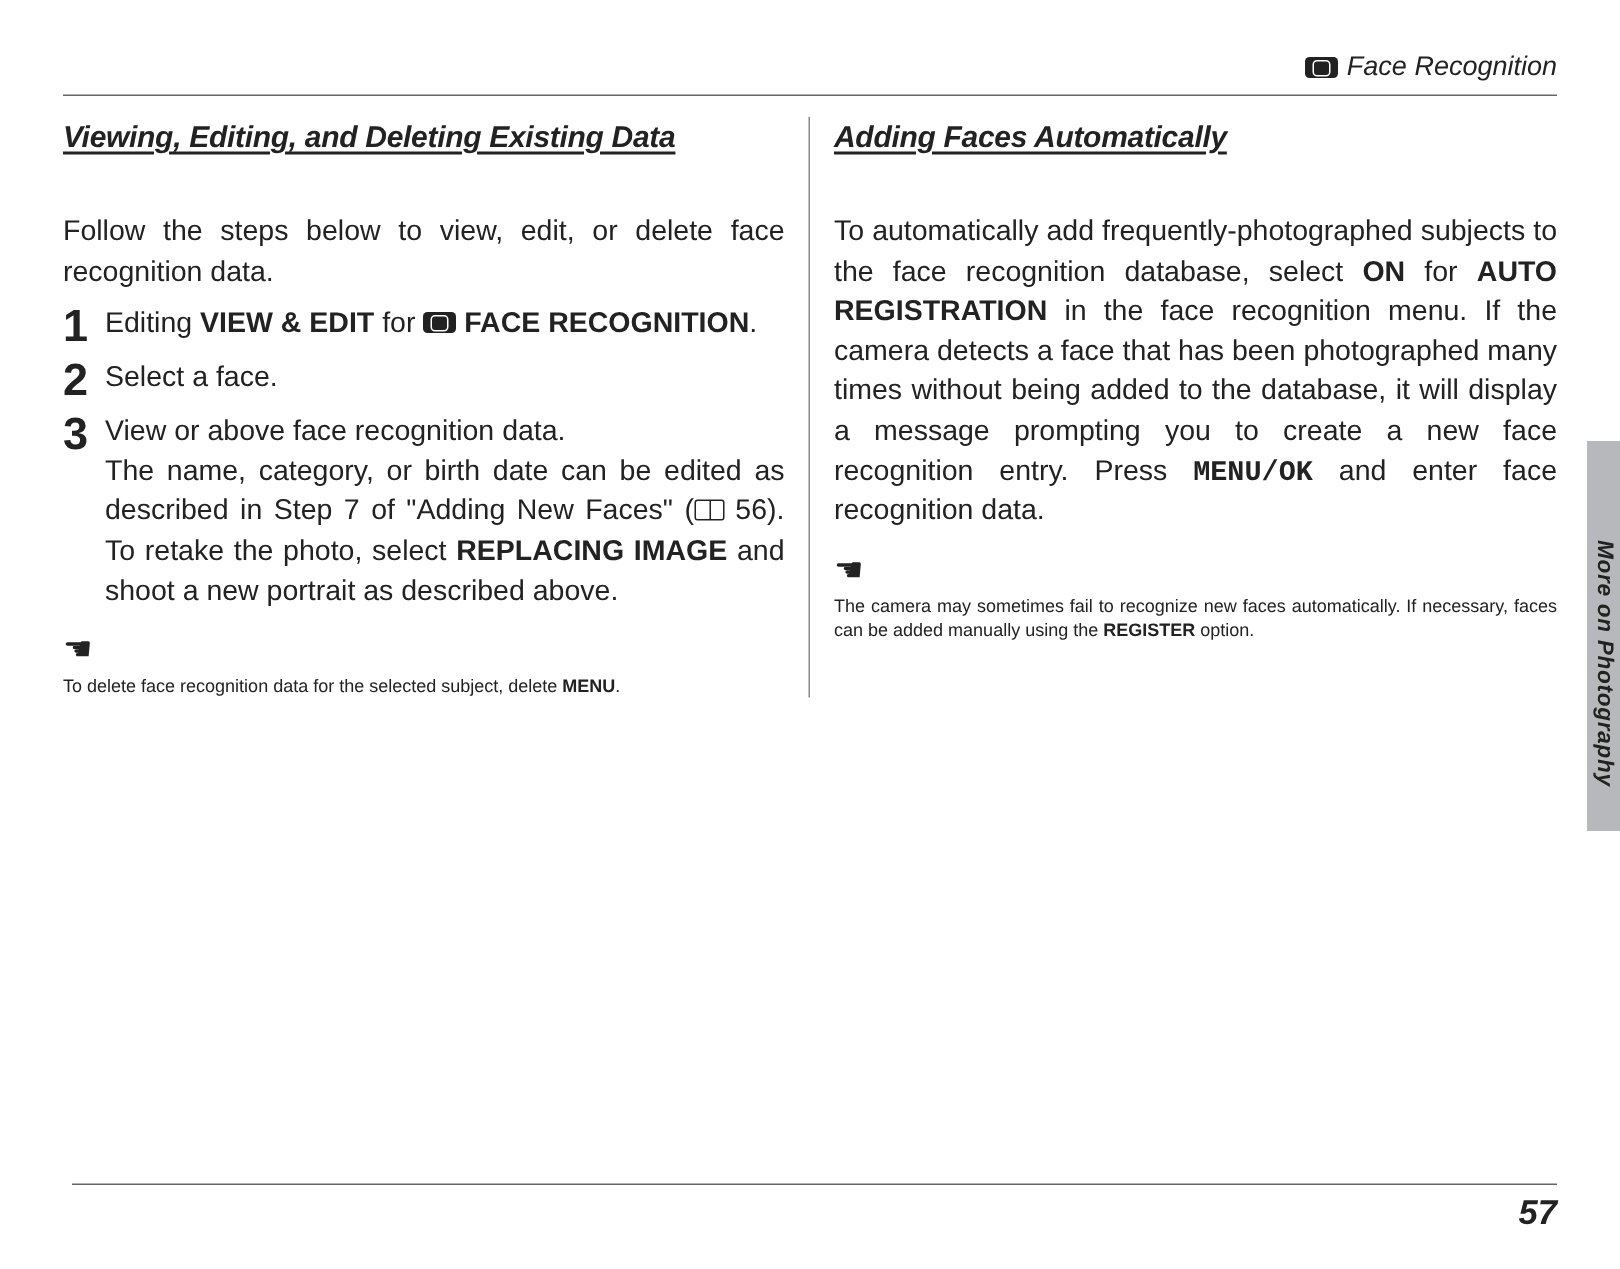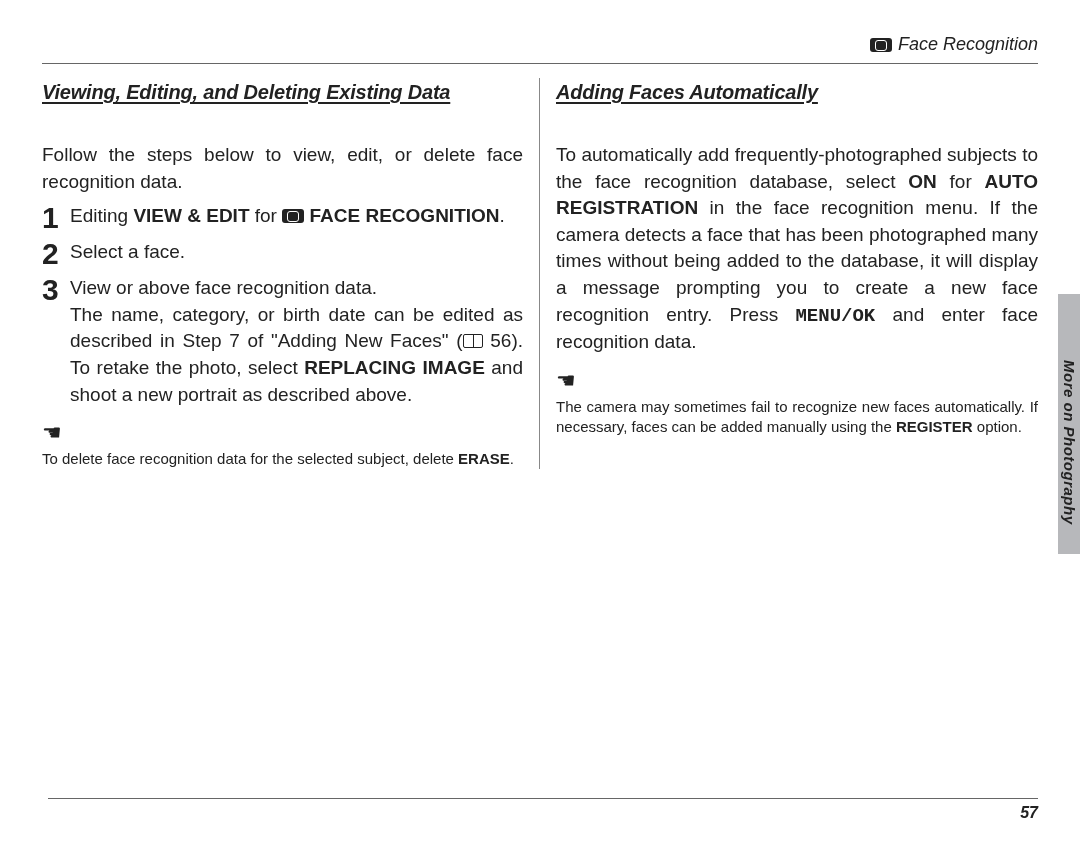--- a/index.html
+++ b/index.html
@@ -123,21 +123,21 @@
     content: "";
     position: absolute;
     left: 50%; top: 0; bottom: 0;
     border-left: 1px solid #222;
   }
   .note-icon {
     font-size: 22px;
     margin-top: 10px;
   }
   .note-text {
-    font-size: 15px;
+    font-size: 12px;
     text-align: justify;
     line-height: 1.35;
   }
   .side-tab {
     position: absolute;
     right: 0;
     top: 294px;
     width: 22px;
     height: 260px;
     background: #b7b8bb;
@@ -151,21 +151,21 @@
     font-size: 15px;
     writing-mode: vertical-rl;
     letter-spacing: 0.5px;
   }
   .page-num {
     position: absolute;
     right: 42px;
     bottom: 24px;
     font-style: italic;
     font-weight: bold;
-    font-size: 16px;
+    font-size: 23px;
   }
   .page-num::before {
     content: "";
     display: block;
     position: absolute;
     right: 0;
     top: -6px;
     width: 990px;
     border-top: 1px solid #666;
   }
@@ -203,21 +203,21 @@
       <div class="step">
         <div class="step-num">3</div>
         <div class="step-body">
           <span>View or above face recognition data.</span><br>
           <span>The name, category, or birth date can be edited as described in Step 7 of "Adding New Faces" (</span><span class="book-icon"></span><span> 56). To retake the photo, select </span><b>REPLACING IMAGE</b><span> and shoot a new portrait as described above.</span>
         </div>
       </div>
 
       <div class="note-icon">☚</div>
       <div class="note-text">
-        <span>To delete face recognition data for the selected subject, delete </span><b>ERASE</b><span>.</span>
+        <span>To delete face recognition data for the selected subject, delete </span><b>MENU</b><span>.</span>
       </div>
     </div>
 
     <div class="col col-right">
       <div class="section-title">Adding Faces Automatically</div>
       <div class="intro">
         <span>To automatically add frequently-photographed subjects to the face recognition database, select </span><b>ON</b><span> for </span><b>AUTO REGISTRATION</b><span> in the face recognition menu.  If the camera detects a face that has been photographed many times without being added to the database, it will display a message prompting you to create a new face recognition entry.  Press </span><span class="menuok">MENU/OK</span><span> and enter face recognition data.</span>
       </div>
 
       <div class="note-icon">☚</div>

